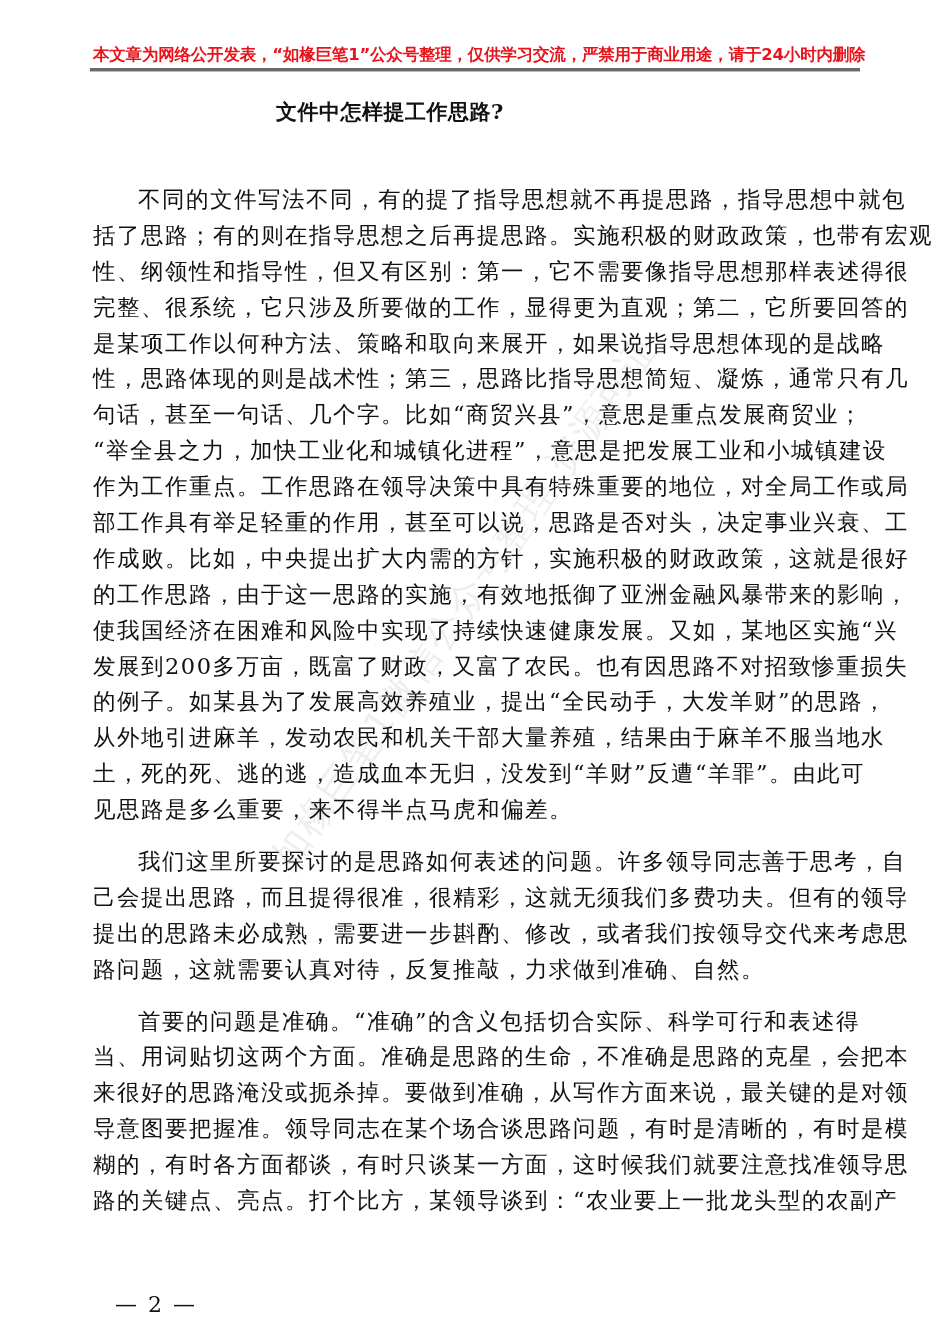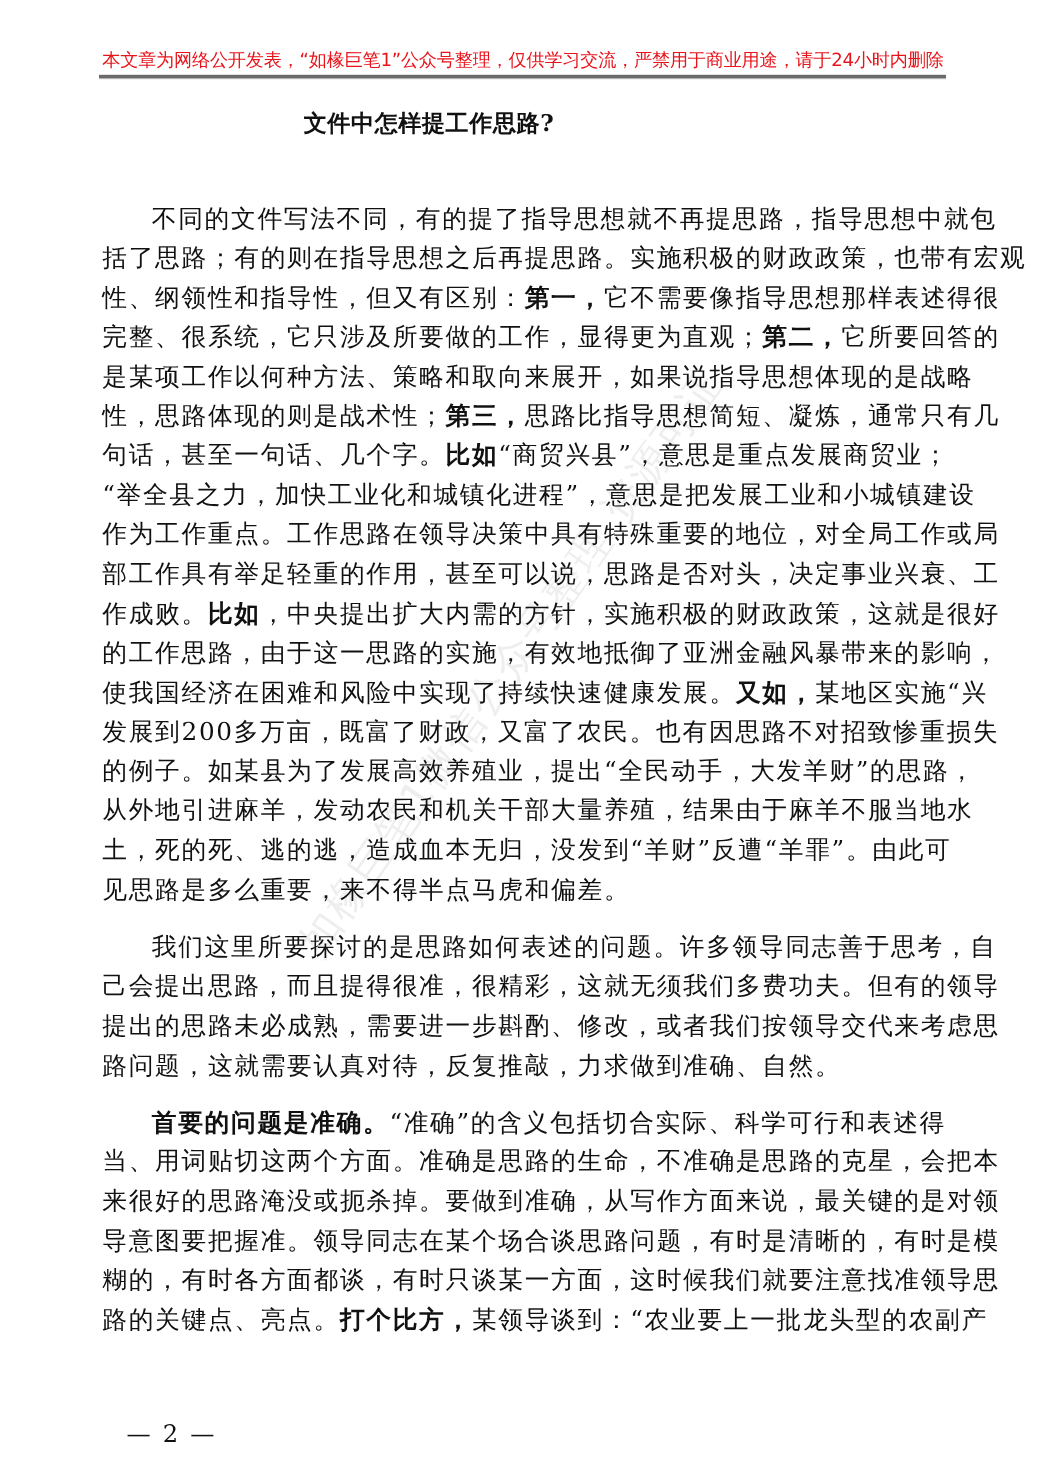--- a/index.html
+++ b/index.html
@@ -1,24 +1,24 @@
 <!DOCTYPE html>
 <html><head>
 <meta charset="utf-8">
 <style>
   html, body { margin:0; padding:0; background:#ffffff; }
   body { width:950px; height:1344px; position:relative; overflow:hidden; font-family:"DejaVu Serif","Liberation Serif",serif; color:#111; }
-  .banner { position:absolute; left:93px; top:44px; width:766px; text-align:left; color:#e8141c; font-family:"DejaVu Sans","Liberation Sans",sans-serif; font-weight:normal; font-size:16.5px; letter-spacing:-0.2px; white-space:nowrap; }
+  .banner { position:absolute; left:93px; top:44px; width:766px; text-align:right; color:#e8141c; font-family:"DejaVu Sans","Liberation Sans",sans-serif; font-weight:bold; font-size:16.5px; letter-spacing:-0.2px; white-space:nowrap; }
   .rule { position:absolute; left:90px; top:68px; width:770px; height:3px; background:#6a6a6a; box-shadow:0 1px 0 #bdbdbd; }
   .title { position:absolute; left:0; width:780px; top:98px; text-align:center; font-size:21px; font-weight:bold; letter-spacing:0.5px; }
   .body { position:absolute; left:93px; top:166px; width:764px; }
   .line { height:35.9px; line-height:35.9px; font-size:22.5px; white-space:nowrap; text-align:justify; text-align-last:justify; letter-spacing:1.5px; }
   .line.last { text-align-last:left; }
   .indent { padding-left:45px;margin-top:16px; }
-  b { font-weight:bold; }
+  b { font-weight:normal; }
   .footer { position:absolute; left:115px; top:1292px; font-size:22px; letter-spacing:2px; }
   .watermark { position:absolute; left:260px; top:850px; transform:rotate(-55deg); transform-origin:left top; font-family:"DejaVu Sans","Liberation Sans",sans-serif; font-size:38px; color:rgba(120,120,120,0.13); white-space:nowrap; pointer-events:none; letter-spacing:2px; }
 </style>
 </head>
 <body>
 
 <div class="banner">本文章为网络公开发表，“如椽巨笔1”公众号整理，仅供学习交流，严禁用于商业用途，请于24小时内删除</div>
 <div class="rule"></div>
 
 <div class="title">文件中怎样提工作思路?</div>

